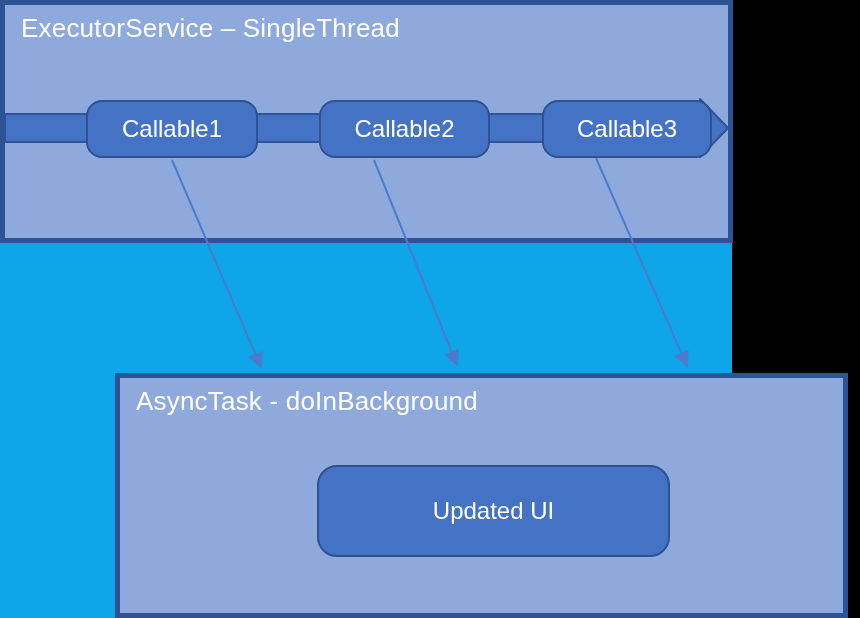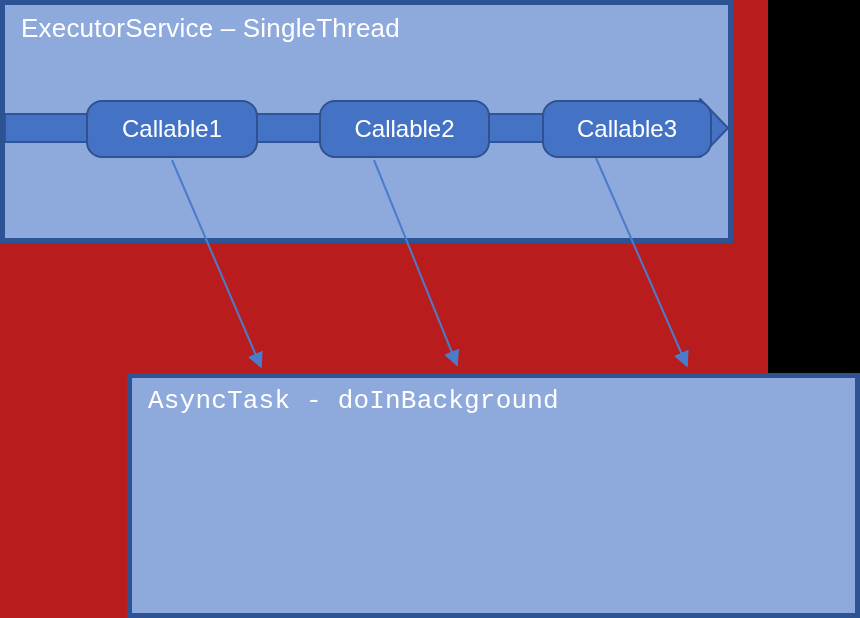--- a/index.html
+++ b/index.html
@@ -2,30 +2,30 @@
 <html><head>
 <meta charset="utf-8">
 <style>
   html, body { margin: 0; padding: 0; }
   body {
     width: 860px; height: 618px;
     background: #000000;
     font-family: "Liberation Sans", sans-serif;
     overflow: hidden;
   }
-  .canvas { position: relative; width: 732px; height: 618px; background: #b91c1c; padding-left: 36px; }
+  .canvas { position: relative; width: 732px; height: 618px; background: #0ea5e9; }
 
   .container-box {
     position: absolute;
     background: #8EA9DC;
     border: 5px solid #2E5395;
     box-sizing: border-box;
   }
   #executor-box { left: 0; top: 0; width: 733px; height: 243px; }
-  #async-box    { left: 127px; top: 373px; width: 733px; height: 245px; font-family: Liberation Mono, monospace; }
+  #async-box    { left: 115px; top: 373px; width: 733px; height: 245px; }
 
   .container-title {
     position: absolute;
     left: 16px; top: 8px;
     color: #FFFFFF;
     font-size: 26px;
     font-weight: 400;
     letter-spacing: 0.2px;
     white-space: nowrap;
   }
@@ -91,14 +91,17 @@
   <div id="callable-1" class="node task-node">
     <span>Callable1</span>
   </div>
   <div id="callable-2" class="node task-node">
     <span>Callable2</span>
   </div>
   <div id="callable-3" class="node task-node">
     <span>Callable3</span>
   </div>
 
+  <div id="updated-ui-node" class="node">
+    <span>Updated UI</span>
+  </div>
 
 </div>
 
 </body></html>

